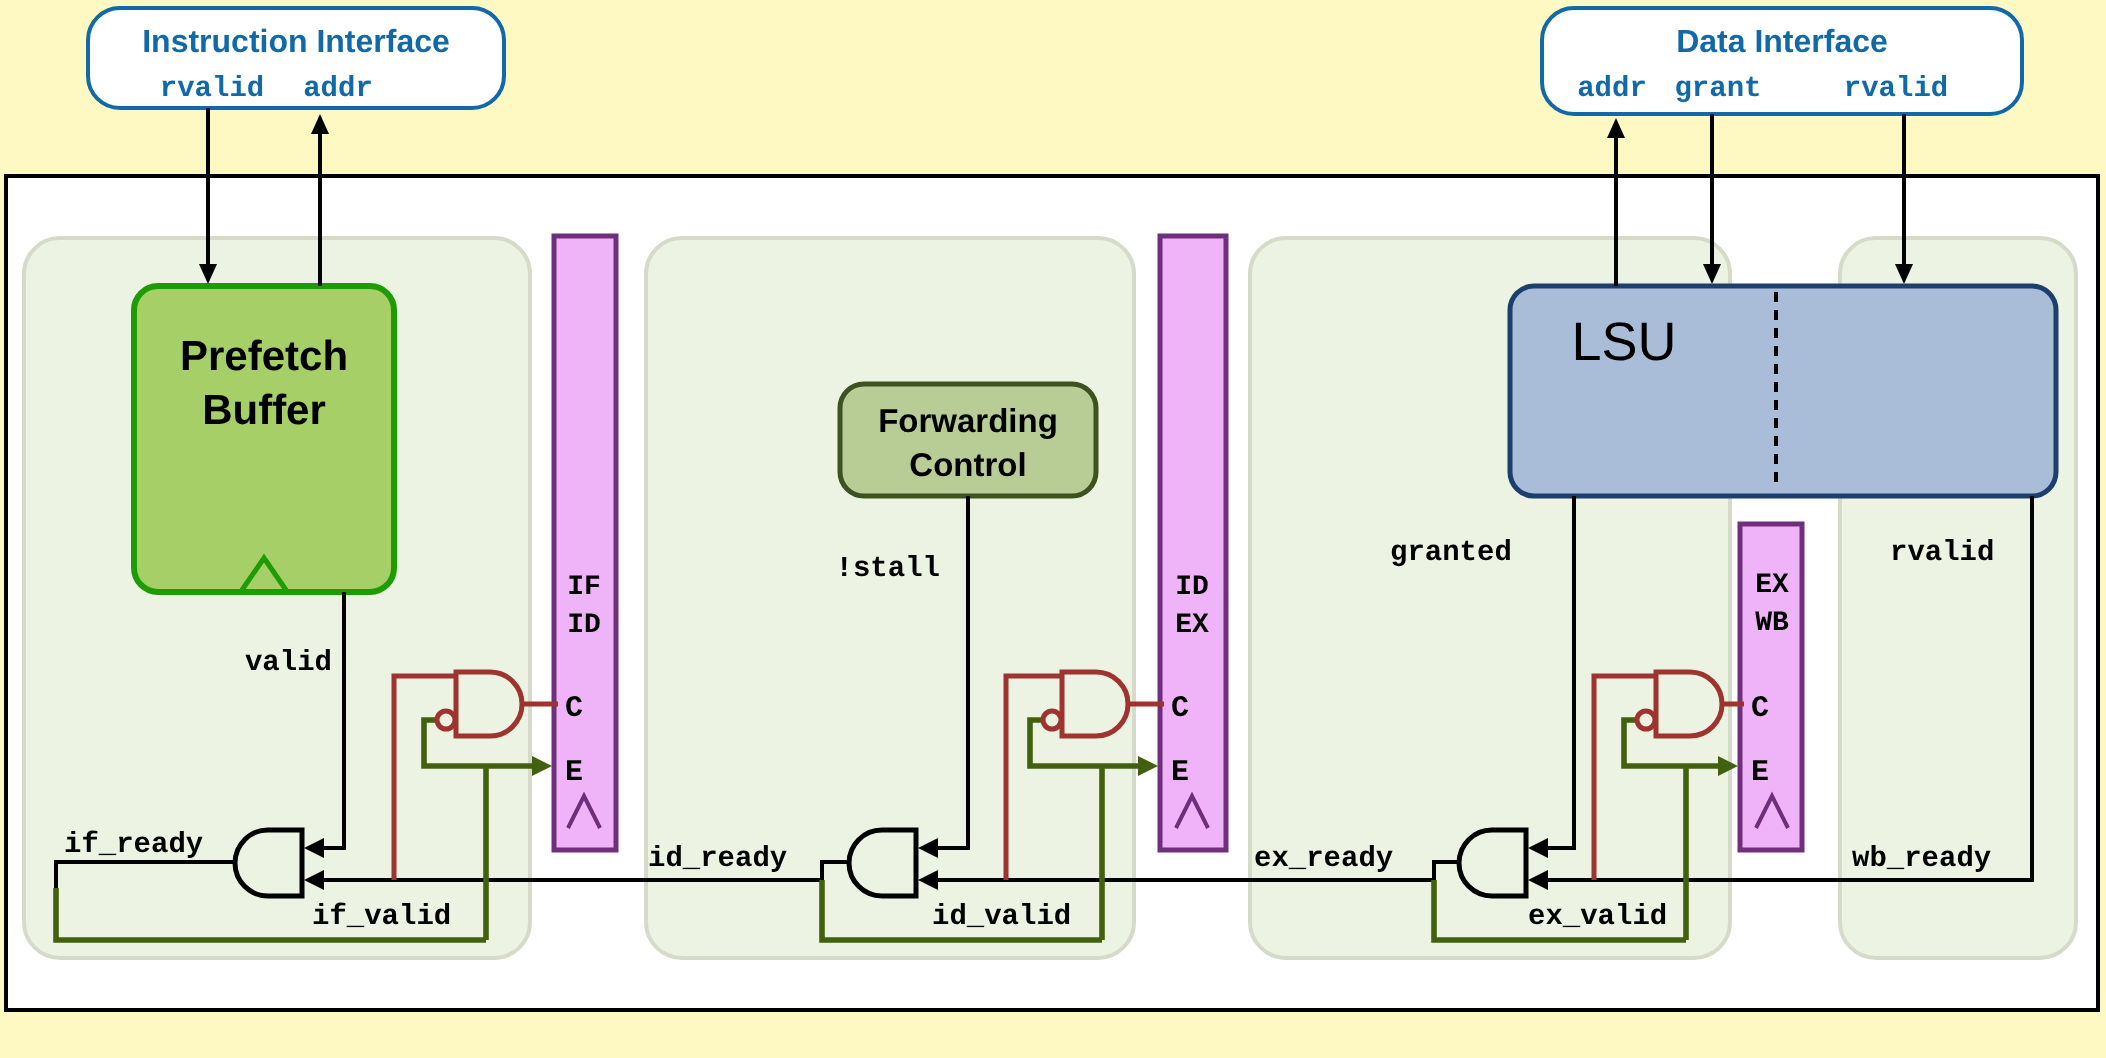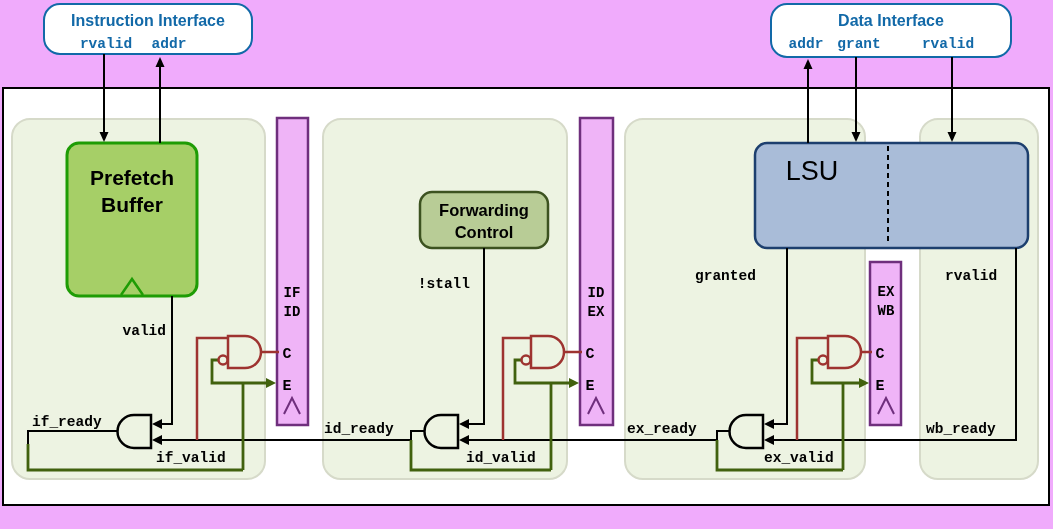--- a/index.html
+++ b/index.html
@@ -1,16 +1,16 @@
 <!DOCTYPE html>
 <html><head>
 <meta charset="utf-8">
 <style>
   html,body{margin:0;padding:0;background:#ffffff;}
-  .stage-wrap{position:relative;width:1053px;height:529px;background:#f0abfc;overflow:hidden;
+  .stage-wrap{position:relative;width:1053px;height:529px;background:#fef9c3;overflow:hidden;
     font-family:"Liberation Sans", sans-serif;}
   svg{position:absolute;left:0;top:0;}
 
   
   .w-black{stroke:#000000;stroke-width:2;fill:none;}
   .w-red{stroke:#9e3330;stroke-width:2.5;fill:none;}
   .w-green{stroke:#41610e;stroke-width:2.8;fill:none;}
   .dash{stroke:#000000;stroke-width:2;fill:none;stroke-dasharray:5 4;}
 
   

